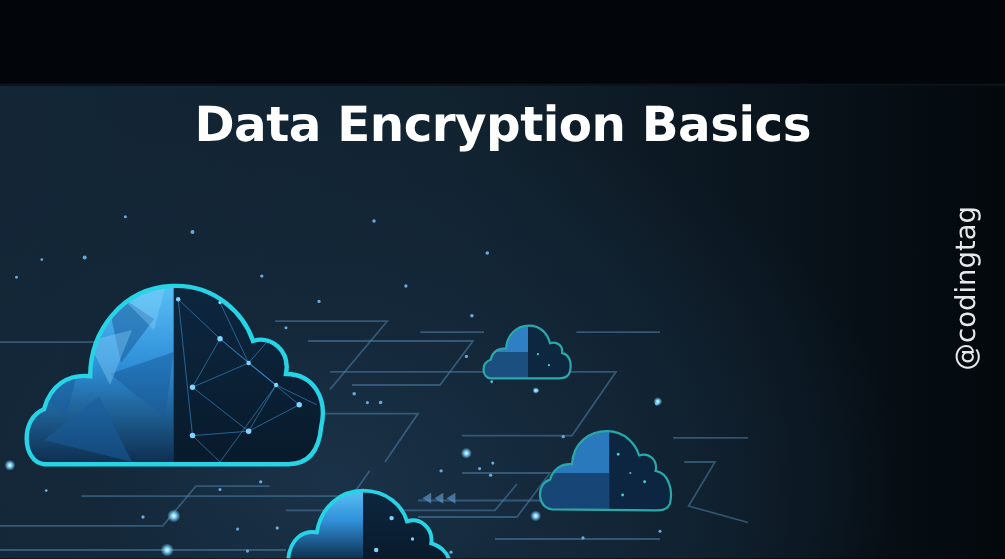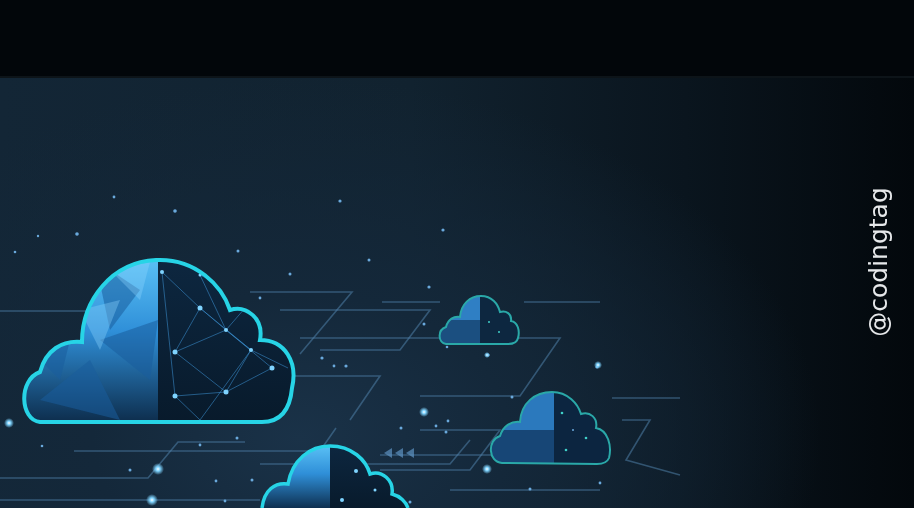--- a/index.html
+++ b/index.html
@@ -213,14 +213,15 @@
         <rect x="260" y="444" width="70" height="66" fill="url(#polyFill)"></rect>
         <rect x="330" y="444" width="80" height="66" fill="url(#netFill)"></rect>
         <circle cx="356" cy="471" r="2" fill="#7fd4ff"></circle>
           <circle cx="342" cy="500" r="2" fill="#7fd4ff"></circle>
         <circle cx="375" cy="490" r="1.5" fill="#7fd4ff"></circle>
       </g>
       <path d="M262,508 C264,490 275,482 288,484 C292,460 310,446 330,446 C352,446 366,460 370,474 C382,470 394,480 392,494 C400,496 406,502 408,508" fill="none" stroke="#27d4e6" stroke-width="3.5"></path>
     </g>
   </svg>
 
+  <div class="title">Data Encryption Basics</div>
   <div class="watermark">@codingtag</div>
 </div>
 
 </body></html>

